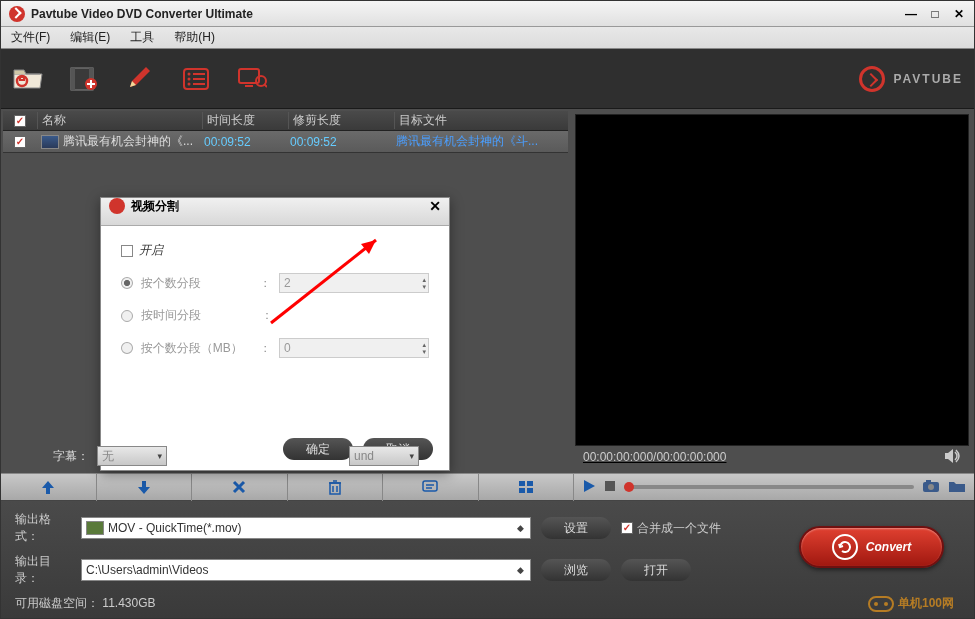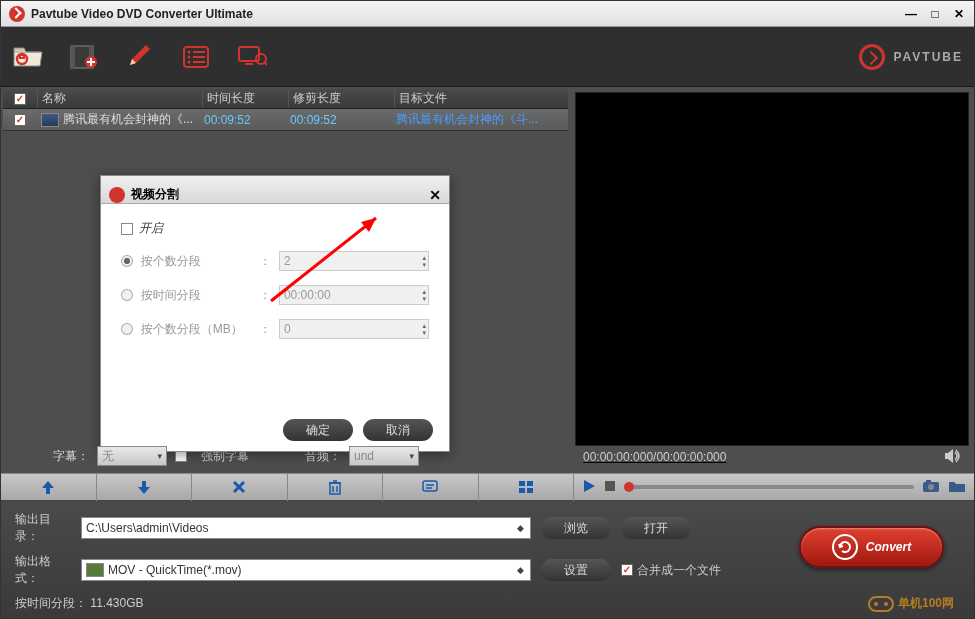--- a/index.html
+++ b/index.html
@@ -29,21 +29,21 @@
 .list-row { height: 22px; background: linear-gradient(to bottom, #6a6a6a, #5a5a5a); display: flex; align-items: center; color: #ddd; border-bottom: 1px solid #333; }
 .chk { width: 12px; height: 12px; background: #fff; border: 1px solid #666; display: inline-flex; align-items: center; justify-content: center; }
 .chk.checked::after { content: "✓"; color: #d0342c; font-size: 10px; font-weight: bold; line-height: 1; }
 .row-thumb { width: 18px; height: 14px; background: linear-gradient(to bottom, #3a5a8a, #2a3a5a); border: 1px solid #888; margin: 0 4px; }
 .row-name { width: 137px; overflow: hidden; white-space: nowrap; }
 .row-time { width: 86px; color: #66ccff; padding-left: 4px; }
 .row-cut { width: 106px; color: #66ccff; padding-left: 4px; }
 .row-target { flex: 1; color: #4a9eff; padding-left: 4px; overflow: hidden; white-space: nowrap; }
 .list-body { flex: 1; background: #4e4e4e; position: relative; }
 .dialog { position: absolute; top: 44px; left: 97px; width: 350px; background: #fff; border: 1px solid #888; box-shadow: 0 3px 12px rgba(0,0,0,0.4); }
-.dlg-title { height: 28px; background: linear-gradient(to bottom, #f0f0f0, #d8d8d8); display: flex; align-items: flex-end; padding: 0 8px; border-bottom: 1px solid #aaa; font-weight: bold; }
+.dlg-title { height: 28px; background: linear-gradient(to bottom, #f0f0f0, #d8d8d8); display: flex; align-items: flex-start; padding: 0 8px; border-bottom: 1px solid #aaa; font-weight: bold; }
 .dlg-title-icon { width: 16px; height: 16px; background: #d0342c; border-radius: 50%; margin-right: 6px; }
 .dlg-close { margin-left: auto; font-weight: bold; cursor: pointer; font-size: 14px; }
 .dlg-body { padding: 16px 20px; }
 .dlg-row { display: flex; align-items: center; margin-bottom: 14px; color: #999; }
 .dlg-enable-row { color: #333; font-style: italic; }
 .radio { width: 12px; height: 12px; border: 1px solid #aaa; border-radius: 50%; margin-right: 8px; background: #f0f0f0; }
 .radio.sel { background: radial-gradient(circle, #666 40%, #f0f0f0 45%); }
 .checkbox { width: 12px; height: 12px; border: 1px solid #888; margin-right: 6px; background: #fff; }
 .dlg-label { width: 120px; }
 .dlg-colon { width: 20px; }
@@ -95,20 +95,26 @@
   <div class="titlebar">
     <div class="titlebar-icon"></div>
     <div class="title-text">Pavtube Video DVD Converter Ultimate</div>
     <div class="win-controls">
       <div class="win-btn">—</div>
       <div class="win-btn">□</div>
       <div class="win-btn">✕</div>
     </div>
   </div>
 
+  <div class="menubar">
+    <span class="menu-item">文件(F)</span>
+    <span class="menu-item">编辑(E)</span>
+    <span class="menu-item">工具</span>
+    <span class="menu-item">帮助(H)</span>
+  </div>
 
   <div class="toolbar">
     <div class="tool-btn">
       <svg width="32" height="26">
           <path d="M2 8 L2 22 L28 22 L30 8 Z" fill="#f0e8d8" stroke="#888"></path>
           <path d="M2 8 L2 4 L12 4 L14 8 L28 8" fill="#d0c8a8" stroke="#888"></path>
           <circle cx="10" cy="15" r="5" fill="none" stroke="#d0342c" stroke-width="2.5"></circle>
           <rect x="8" y="11" width="4" height="3" fill="none" stroke="#d0342c" stroke-width="2"></rect>
         </svg>
     </div>
@@ -190,23 +196,20 @@
               <span class="dlg-label">按个数分段</span>
               <span class="dlg-colon">：</span>
               <div class="spinner">
                   <span>2</span>
                 </div>
             </div>
             <div class="dlg-row">
               <span class="radio"></span>
               <span class="dlg-label">按时间分段</span>
               <span class="dlg-colon">：</span>
-              <div class="spinner">
-                  <span>00:00:00</span>
-                </div>
             </div>
             <div class="dlg-row">
               <span class="radio"></span>
               <span class="dlg-label">按个数分段（MB）</span>
               <span class="dlg-colon">：</span>
               <div class="spinner">
                   <span>0</span>
                 </div>
             </div>
           </div>
@@ -303,41 +306,41 @@
             <rect x="4" y="1" width="5" height="3" fill="#3a5a8a"></rect>
           </svg></span>
       <span class="folder-btn"><svg width="18" height="14">
             <path d="M1 3 L1 13 L17 13 L17 5 L8 5 L6 3 Z" fill="#3a5a8a"></path>
           </svg></span>
     </div>
   </div>
 
   <div class="bottom-panel">
     <div class="bottom-row">
-      <span class="bottom-label">输出目录：</span>
-      <div class="path-input">
-          <span>C:\Users\admin\Videos</span>
-        </div>
-      <div class="pill-btn">浏览</div>
-      <div class="pill-btn">打开</div>
-    </div>
-    <div class="bottom-row">
       <span class="bottom-label">输出格式：</span>
       <div class="path-input format">
         <span class="format-icon"></span>
         <span>MOV - QuickTime(*.mov)</span>
       </div>
       <div class="pill-btn">设置</div>
       <div class="merge">
         <span class="chk checked"></span>
         <span>合并成一个文件</span>
       </div>
     </div>
+    <div class="bottom-row">
+      <span class="bottom-label">输出目录：</span>
+      <div class="path-input">
+          <span>C:\Users\admin\Videos</span>
+        </div>
+      <div class="pill-btn">浏览</div>
+      <div class="pill-btn">打开</div>
+    </div>
     <div class="disk-space">
-      <span>按时间分段：</span>
+      <span>可用磁盘空间：</span>
       <span>11.430GB</span>
     </div>
   </div>
 
   <div class="convert-btn">
     <div class="convert-icon">
       <svg width="16" height="16">
           <path d="M3 8 A5 5 0 1 1 5 12" fill="none" stroke="#fff" stroke-width="2"></path>
           <path d="M2 5 L3 8 L6 7" fill="none" stroke="#fff" stroke-width="2"></path>
         </svg>

